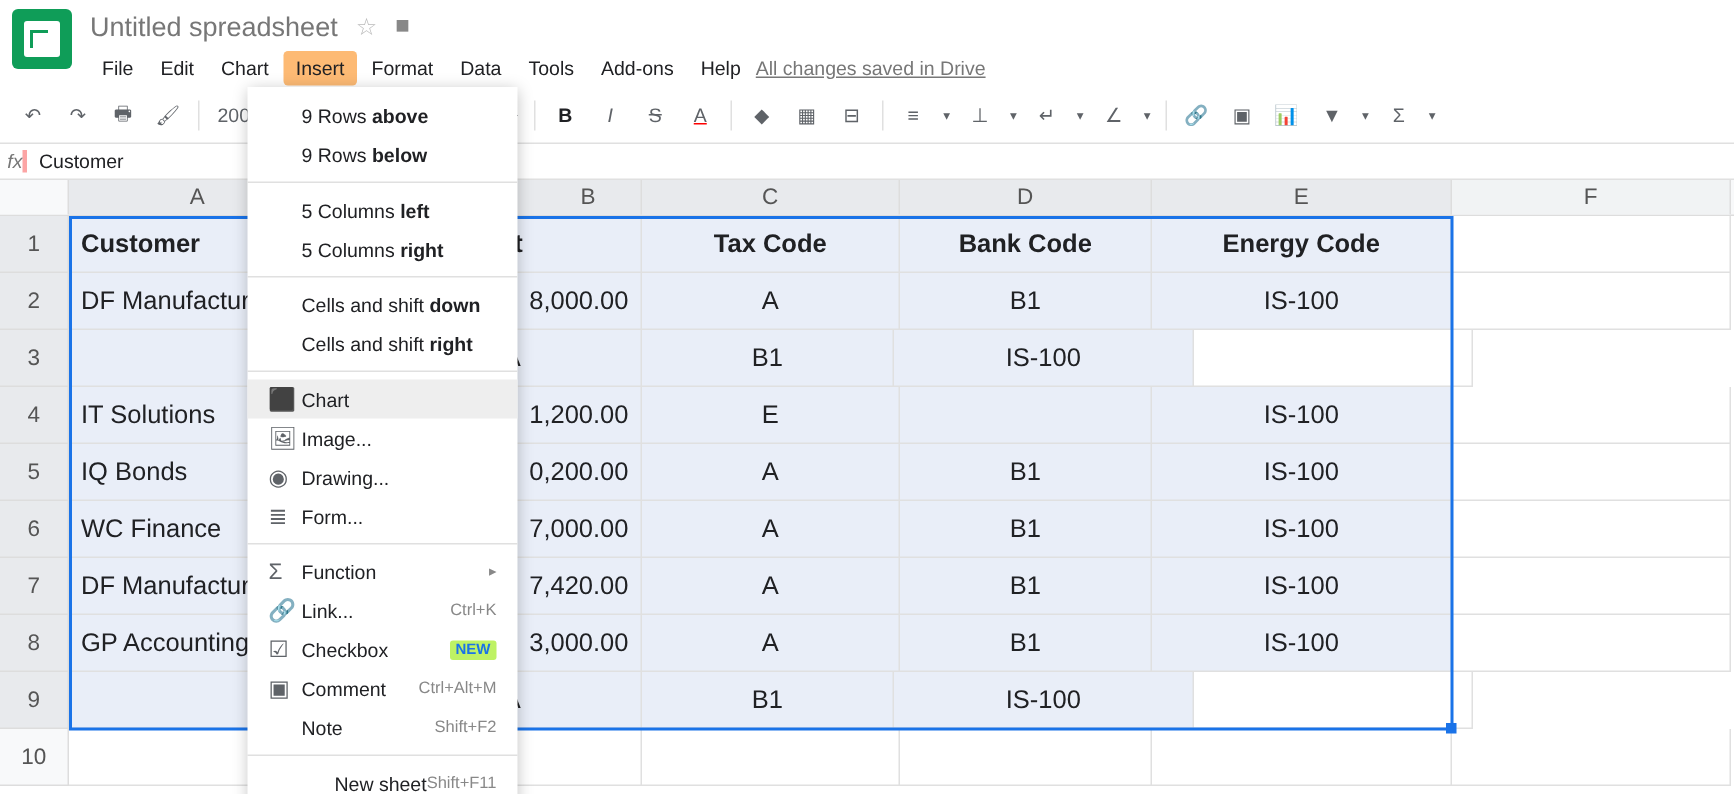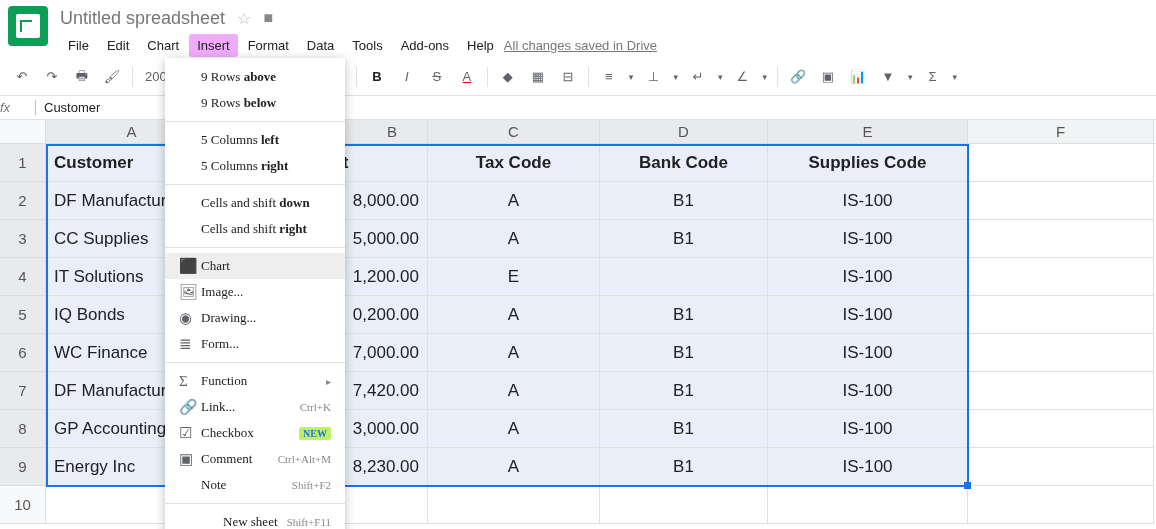--- a/index.html
+++ b/index.html
@@ -14,36 +14,36 @@
   .logo-inner::after { width: 2px; height: 12px; top: 14px; left: 12px; }
   .header-main { flex: 1; }
   .title-row { display: flex; align-items: center; gap: 12px; height: 24px; }
   .doc-title { font-size: 18px; color: #777; }
   .star-icon { color: #bbb; font-size: 16px; }
   .folder-icon { color: #888; font-size: 16px; }
   
   
   .menubar { display: flex; gap: 2px; height: 26px; align-items: center; margin-top: 2px; }
   .menu-item { padding: 4px 8px; font-size: 13px; color: #202124; cursor: pointer; border-radius: 3px; }
-  .menu-item.open { background: #f0abfc; }
+  .menu-item.open { background: #fdba74; }
   .saved-note { color: #777; text-decoration: underline; font-size: 13px; }
   
   
   .toolbar { display: flex; align-items: center; height: 38px; border-bottom: 1px solid #e0e0e0; padding: 0 8px; gap: 2px; }
   .tb-btn { width: 28px; height: 28px; display: flex; align-items: center; justify-content: center; color: #5f6368; cursor: pointer; border-radius: 3px; }
   .tb-sep { width: 1px; height: 20px; background: #e0e0e0; margin: 0 4px; }
   .tb-text { font-size: 13px; color: #5f6368; padding: 0 6px; cursor: pointer; }
   .tb-drop { font-size: 9px; color: #5f6368; padding: 0 4px; }
   .font-name { min-width: 60px; font-size: 13px; padding: 0 6px; }
   .font-size { min-width: 20px; text-align: center; font-size: 13px; }
   .bold-btn { font-weight: bold; color: #202124; }
   
   
   .formula-bar { display: flex; align-items: center; height: 24px; border-bottom: 1px solid #e0e0e0; font-size: 13px; }
-  .fx-label { width: 36px; text-align: left; color: #777; font-style: italic; border-right: 1px solid #fca5a5; }
+  .fx-label { width: 18px; text-align: right; color: #777; font-style: italic; border-right: 3px solid #fca5a5; }
   .fx-input { padding: 0 8px; flex: 1; }
   
   
   .grid-wrap { position: relative; }
   .col-headers { display: flex; height: 24px; background: #f8f9fa; border-bottom: 1px solid #ddd; }
   .corner { width: 46px; background: #f8f9fa; border-right: 1px solid #ddd; }
   .col-h { border-right: 1px solid #ddd; display: flex; align-items: center; justify-content: center; font-size: 15px; color: #555; background: #f1f3f4; }
   .col-A { width: 172px; }
   .col-B { width: 210px; }
   .col-C { width: 172px; }
@@ -70,21 +70,21 @@
   
   .sel-border { position: absolute; border: 2px solid #1a73e8; pointer-events: none; }
   .sel-border.top { top: 24px; left: 46px; width: 922px; height: 0; border-width: 2px 0 0 0; }
   .sel-border.left { top: 24px; left: 46px; width: 0; height: 342px; border-width: 0 0 0 2px; }
   .sel-border.right { top: 24px; left: 967px; width: 0; height: 342px; border-width: 0 2px 0 0; }
   .sel-border.bottom { top: 365px; left: 46px; width: 922px; height: 0; border-width: 0 0 2px 0; }
   .sel-handle { position: absolute; width: 7px; height: 7px; background: #1a73e8; top: 362px; left: 964px; }
   
   
   .dropdown { position: absolute; top: 58px; left: 165px; width: 180px; background: #fff; box-shadow: 0 2px 10px rgba(0,0,0,0.25); z-index: 100; padding: 6px 0; font-size: 13px; }
-  .dd-item { display: flex; align-items: center; height: 26px; padding: 0 14px 0 14px; cursor: pointer; position: relative; font-family: Liberation Serif, serif; }
+  .dd-item { display: flex; align-items: center; height: 26px; padding: 0 14px 0 14px; cursor: pointer; position: relative; }
   .dd-item.highlight { background: #eee; }
   .dd-icon { width: 22px; color: #5f6368; font-size: 15px; display: flex; align-items: center; }
   .dd-label { flex: 1; color: #202124; }
   .dd-short { color: #888; font-size: 11px; }
   .dd-new { background: #bef264; color: #1a73e8; font-size: 10px; padding: 1px 4px; border-radius: 2px; font-weight: bold; }
   .dd-arrow { color: #888; font-size: 10px; }
   .dd-sep { height: 1px; background: #e0e0e0; margin: 5px 0; }
   .dd-item.indent .dd-label { padding-left: 22px; }
 </style>
 </head>
@@ -180,35 +180,34 @@
     <div class="col-h col-F">F</div>
   </div>
 
   <div id="rows">
       <div class="row sel">
         <div class="row-h">1</div>
         <div class="cell colA sel header-cell">Customer</div>
         <div class="cell colB sel header-cell center">mount</div>
         <div class="cell colC sel header-cell center">Tax Code</div>
         <div class="cell colD sel header-cell center">Bank Code</div>
-        <div class="cell colE sel header-cell center">Supplies Code</div>
+        <div class="cell colE sel header-cell center">Energy Code</div>
         <div class="cell colF"></div>
       </div>
       <div class="row sel">
         <div class="row-h">2</div>
         <div class="cell colA sel">DF Manufacturing</div>
         <div class="cell colB sel right">8,000.00</div>
         <div class="cell colC sel center">A</div>
         <div class="cell colD sel center">B1</div>
         <div class="cell colE sel center">IS-100</div>
         <div class="cell colF"></div>
       </div>
       <div class="row sel">
         <div class="row-h">3</div>
-        <div class="cell colA sel">CC Supplies</div>
         <div class="cell colB sel right">5,000.00</div>
         <div class="cell colC sel center">A</div>
         <div class="cell colD sel center">B1</div>
         <div class="cell colE sel center">IS-100</div>
         <div class="cell colF"></div>
       </div>
       <div class="row sel">
         <div class="row-h">4</div>
         <div class="cell colA sel">IT Solutions</div>
         <div class="cell colB sel right">1,200.00</div>
@@ -248,21 +247,20 @@
         <div class="row-h">8</div>
         <div class="cell colA sel">GP Accounting</div>
         <div class="cell colB sel right">3,000.00</div>
         <div class="cell colC sel center">A</div>
         <div class="cell colD sel center">B1</div>
         <div class="cell colE sel center">IS-100</div>
         <div class="cell colF"></div>
       </div>
       <div class="row sel">
         <div class="row-h">9</div>
-        <div class="cell colA sel">Energy Inc</div>
         <div class="cell colB sel right">8,230.00</div>
         <div class="cell colC sel center">A</div>
         <div class="cell colD sel center">B1</div>
         <div class="cell colE sel center">IS-100</div>
         <div class="cell colF"></div>
       </div>
       <div class="row">
         <div class="row-h">10</div>
         <div class="cell colA"></div>
         <div class="cell colB"></div>

